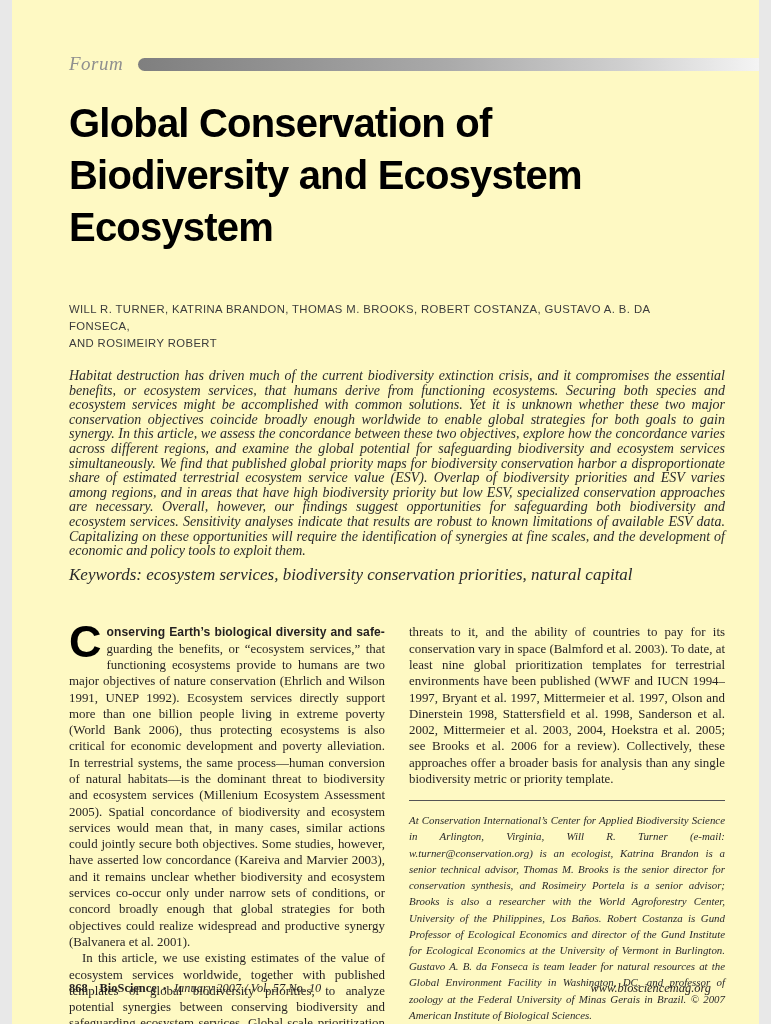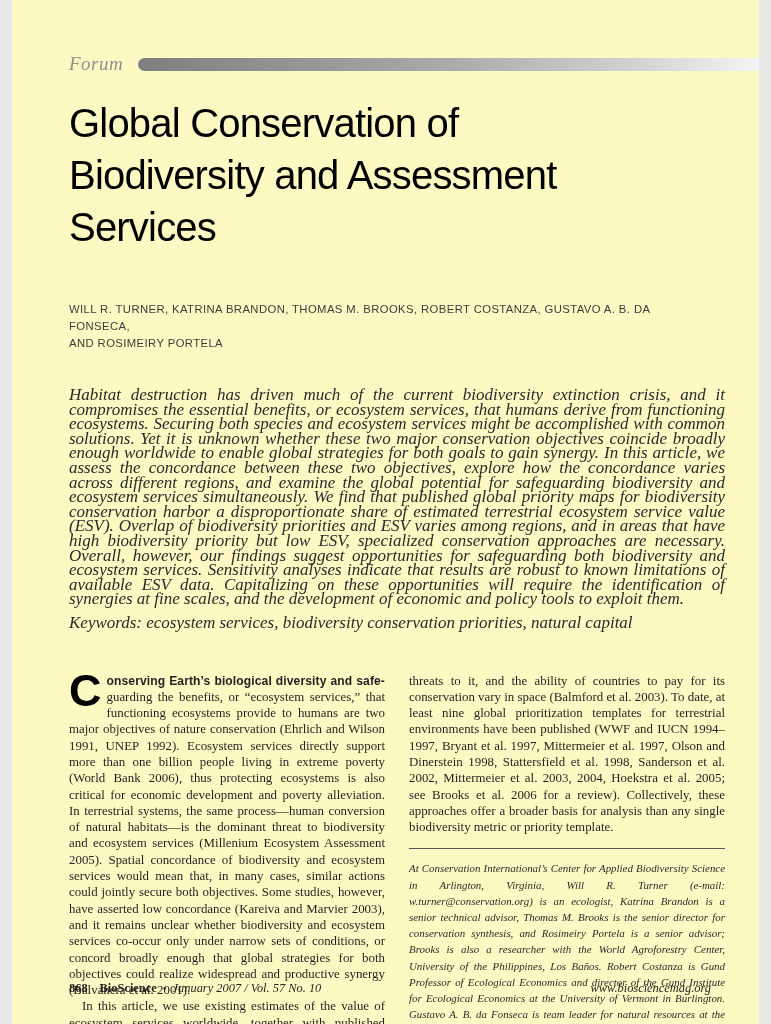--- a/index.html
+++ b/index.html
@@ -30,41 +30,41 @@
     flex: 1 1 auto;
     height: 13px;
     margin-left: 15px;
     border-radius: 7px 0 0 7px;
     background: linear-gradient(to right, #7f7f7f 0%, #949494 25%, #aaaaaa 50%, #cfcfcf 78%, #f4f4f4 100%);
   }
   
   .title {
     margin: 22px 60px 18px 57px;
     font-family: "Liberation Sans", sans-serif;
-    font-weight: normal;
+    font-weight: bold;
     font-size: 40px;
     line-height: 52px;
     letter-spacing: -0.8px;
     color: #000000;
   }
   .title .t-line { display: block; }
   
   .authors {
     margin: 48px 57px 2px 57px;
     font-family: "Liberation Sans", sans-serif;
     font-size: 11.3px;
     line-height: 17px;
     letter-spacing: 0.4px;
     color: #3c3c3c;
   }
   
   .abstract {
-    margin: 36px 34px 0 57px;
+    margin: 17px 34px 0 57px;
     font-style: italic;
-    font-size: 17px;
+    font-size: 14px;
     line-height: 14.6px;
     text-align: justify;
     color: #2a2a2a;
   }
   .keywords {
     margin: 9px 34px 0 57px;
     font-style: italic;
     font-size: 17px;
     line-height: 14.6px;
     color: #2a2a2a;
@@ -136,27 +136,27 @@
 
 <div class="page">
 
   <div class="forum-row">
     <span class="forum-label">Forum</span>
     <span class="forum-bar"></span>
   </div>
 
   <h1 class="title">
     <span class="t-line">Global Conservation of</span>
-    <span class="t-line">Biodiversity and Assessment</span>
-    <span class="t-line">Services</span>
+    <span class="t-line">Biodiversity and Ecosystem</span>
+    <span class="t-line">Ecosystem</span>
   </h1>
 
   <div class="authors">
     <div>WILL R. TURNER, KATRINA BRANDON, THOMAS M. BROOKS, ROBERT COSTANZA, GUSTAVO A. B. DA FONSECA,</div>
-    <div>AND ROSIMEIRY PORTELA</div>
+    <div>AND ROSIMEIRY ROBERT</div>
   </div>
 
   <p class="abstract">Habitat destruction has driven much of the current biodiversity extinction crisis, and it compromises the essential benefits, or ecosystem services, that humans derive from functioning ecosystems. Securing both species and ecosystem services might be accomplished with common solutions. Yet it is unknown whether these two major conservation objectives coincide broadly enough worldwide to enable global strategies for both goals to gain synergy. In this article, we assess the concordance between these two objectives, explore how the concordance varies across different regions, and examine the global potential for safeguarding biodiversity and ecosystem services simultaneously. We find that published global priority maps for biodiversity conservation harbor a disproportionate share of estimated terrestrial ecosystem service value (ESV). Overlap of biodiversity priorities and ESV varies among regions, and in areas that have high biodiversity priority but low ESV, specialized conservation approaches are necessary. Overall, however, our findings suggest opportunities for safeguarding both biodiversity and ecosystem services. Sensitivity analyses indicate that results are robust to known limitations of available ESV data. Capitalizing on these opportunities will require the identification of synergies at fine scales, and the development of economic and policy tools to exploit them.</p>
 
   <p class="keywords">Keywords: ecosystem services, biodiversity conservation priorities, natural capital</p>
 
   <div class="columns">
 
     <div class="col">
       <p><span class="dropcap">C</span><span class="lead-bold">onserving Earth’s biological diversity and safe-</span>

